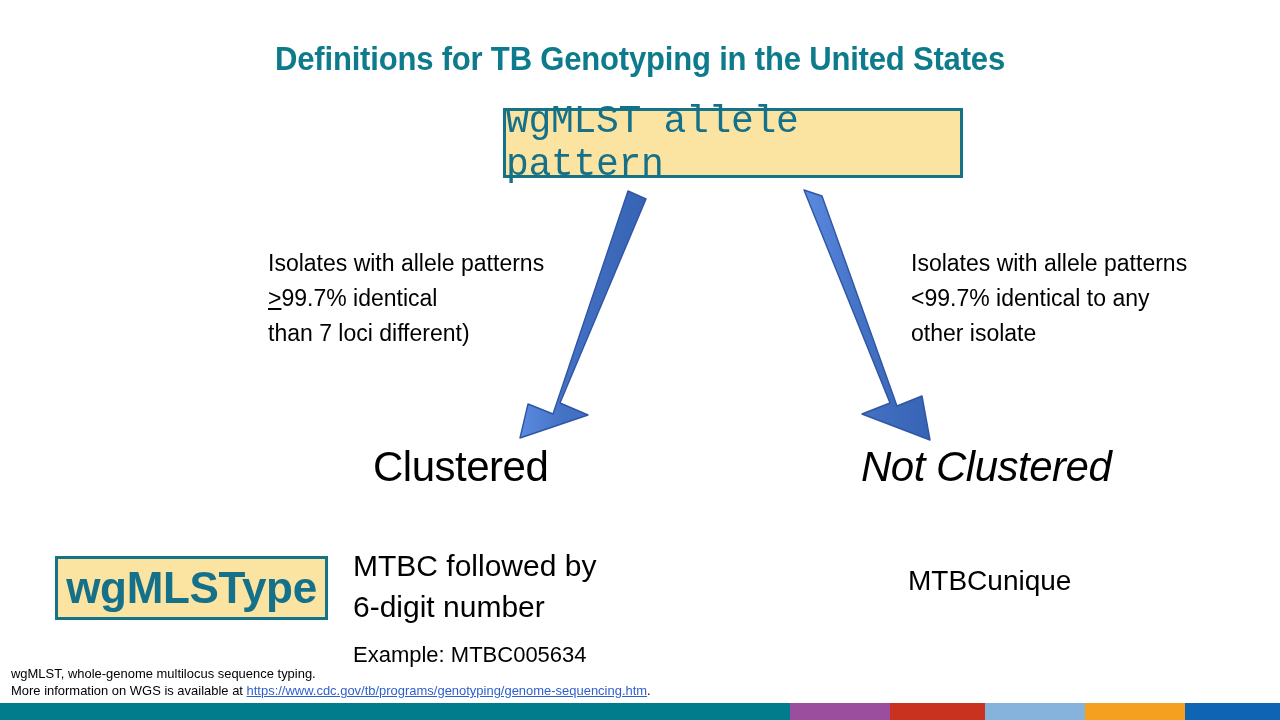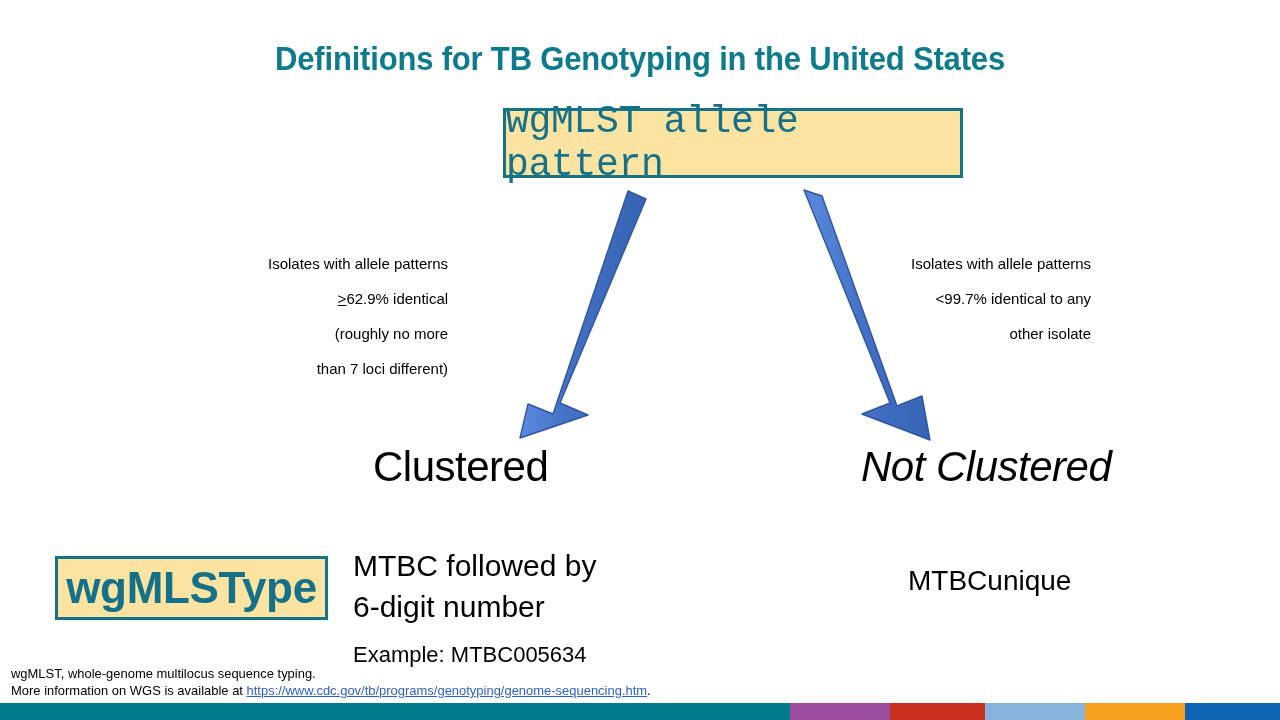--- a/index.html
+++ b/index.html
@@ -76,25 +76,24 @@
     left: 0;
     top: 0;
     width: 1280px;
     height: 720px;
     pointer-events: none;
   }
 
   
   .body-text {
     position: absolute;
-    font-size: 15px;
+    font-size: 23px;
     line-height: 35px;
     color: #000000;
     white-space: nowrap;
-    text-align: right;
   }
   #left-criteria { left: 268px; top: 246px; }
   #right-criteria { left: 911px; top: 246px; }
   .underline-gte { text-decoration: underline; }
 
   
   .outcome-label {
     position: absolute;
     font-size: 42px;
     color: #000000;
@@ -186,22 +185,21 @@
       <polygon points="628,191 646,199 560,403 588,415 520,438 528,404 553,414" fill="url(#arrowGradL)" stroke="#2F55A4" stroke-width="1.4" stroke-linejoin="round"></polygon>
     </g>
 
     <g>
       <polygon points="804,190 822,196 897,406 922,396 930,440 862,414 890,403" fill="url(#arrowGradR)" stroke="#2F55A4" stroke-width="1.4" stroke-linejoin="round"></polygon>
     </g>
   </svg>
 
   <div class="body-text" id="left-criteria">
     <div>Isolates with allele patterns</div>
-    <div><span class="underline-gte">&gt;</span><span>62.9% identical</span></div>
-    <div>(roughly no more</div>
+    <div><span class="underline-gte">&gt;</span><span>99.7% identical</span></div>
     <div>than 7 loci different)</div>
   </div>
 
   <div class="body-text" id="right-criteria">
     <div>Isolates with allele patterns</div>
     <div>&lt;99.7% identical to any</div>
     <div>other isolate</div>
   </div>
 
   <div class="outcome-label" id="clustered-label">Clustered</div>

